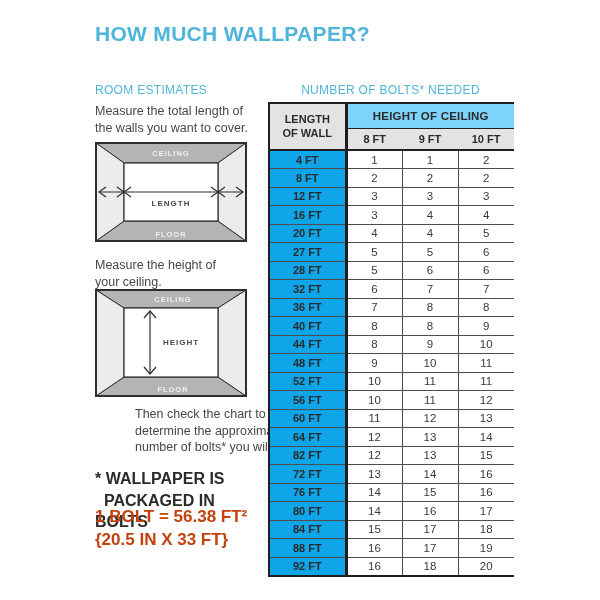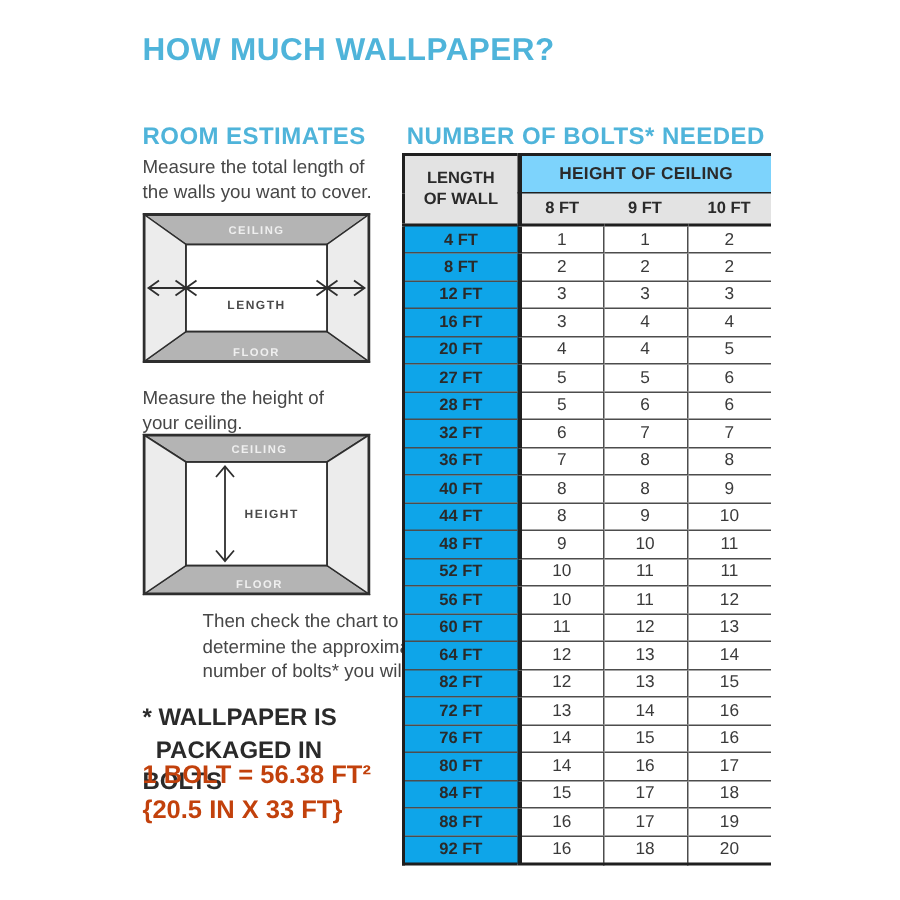--- a/index.html
+++ b/index.html
@@ -7,21 +7,21 @@
     width:600px; height:600px; background:#ffffff; position:relative;
     font-family:"Liberation Sans", sans-serif; overflow:hidden;
     -webkit-font-smoothing:antialiased;
   }
   .page-title {
     position:absolute; left:95px; top:22px;
     font-size:21px; font-weight:bold; color:#4fb4da; letter-spacing:0.3px;
     white-space:nowrap;
   }
   .section-heading {
-    position:absolute; font-size:16px; font-weight:bold; color:#4fb4da;
+    position:absolute; font-size:12px; font-weight:normal; color:#4fb4da;
     letter-spacing:0.3px; white-space:nowrap;
   }
   .room-heading { left:95px; top:83px; }
   .bolts-heading { left:268px; top:83px; width:245px; text-align:center; }
   .step-text {
     position:absolute; left:95px; width:175px;
     font-size:12.5px; line-height:1.33; color:#474747; white-space:pre-line;
   }
   .step1 { top:103px; }
   .step2 { top:257px; }

